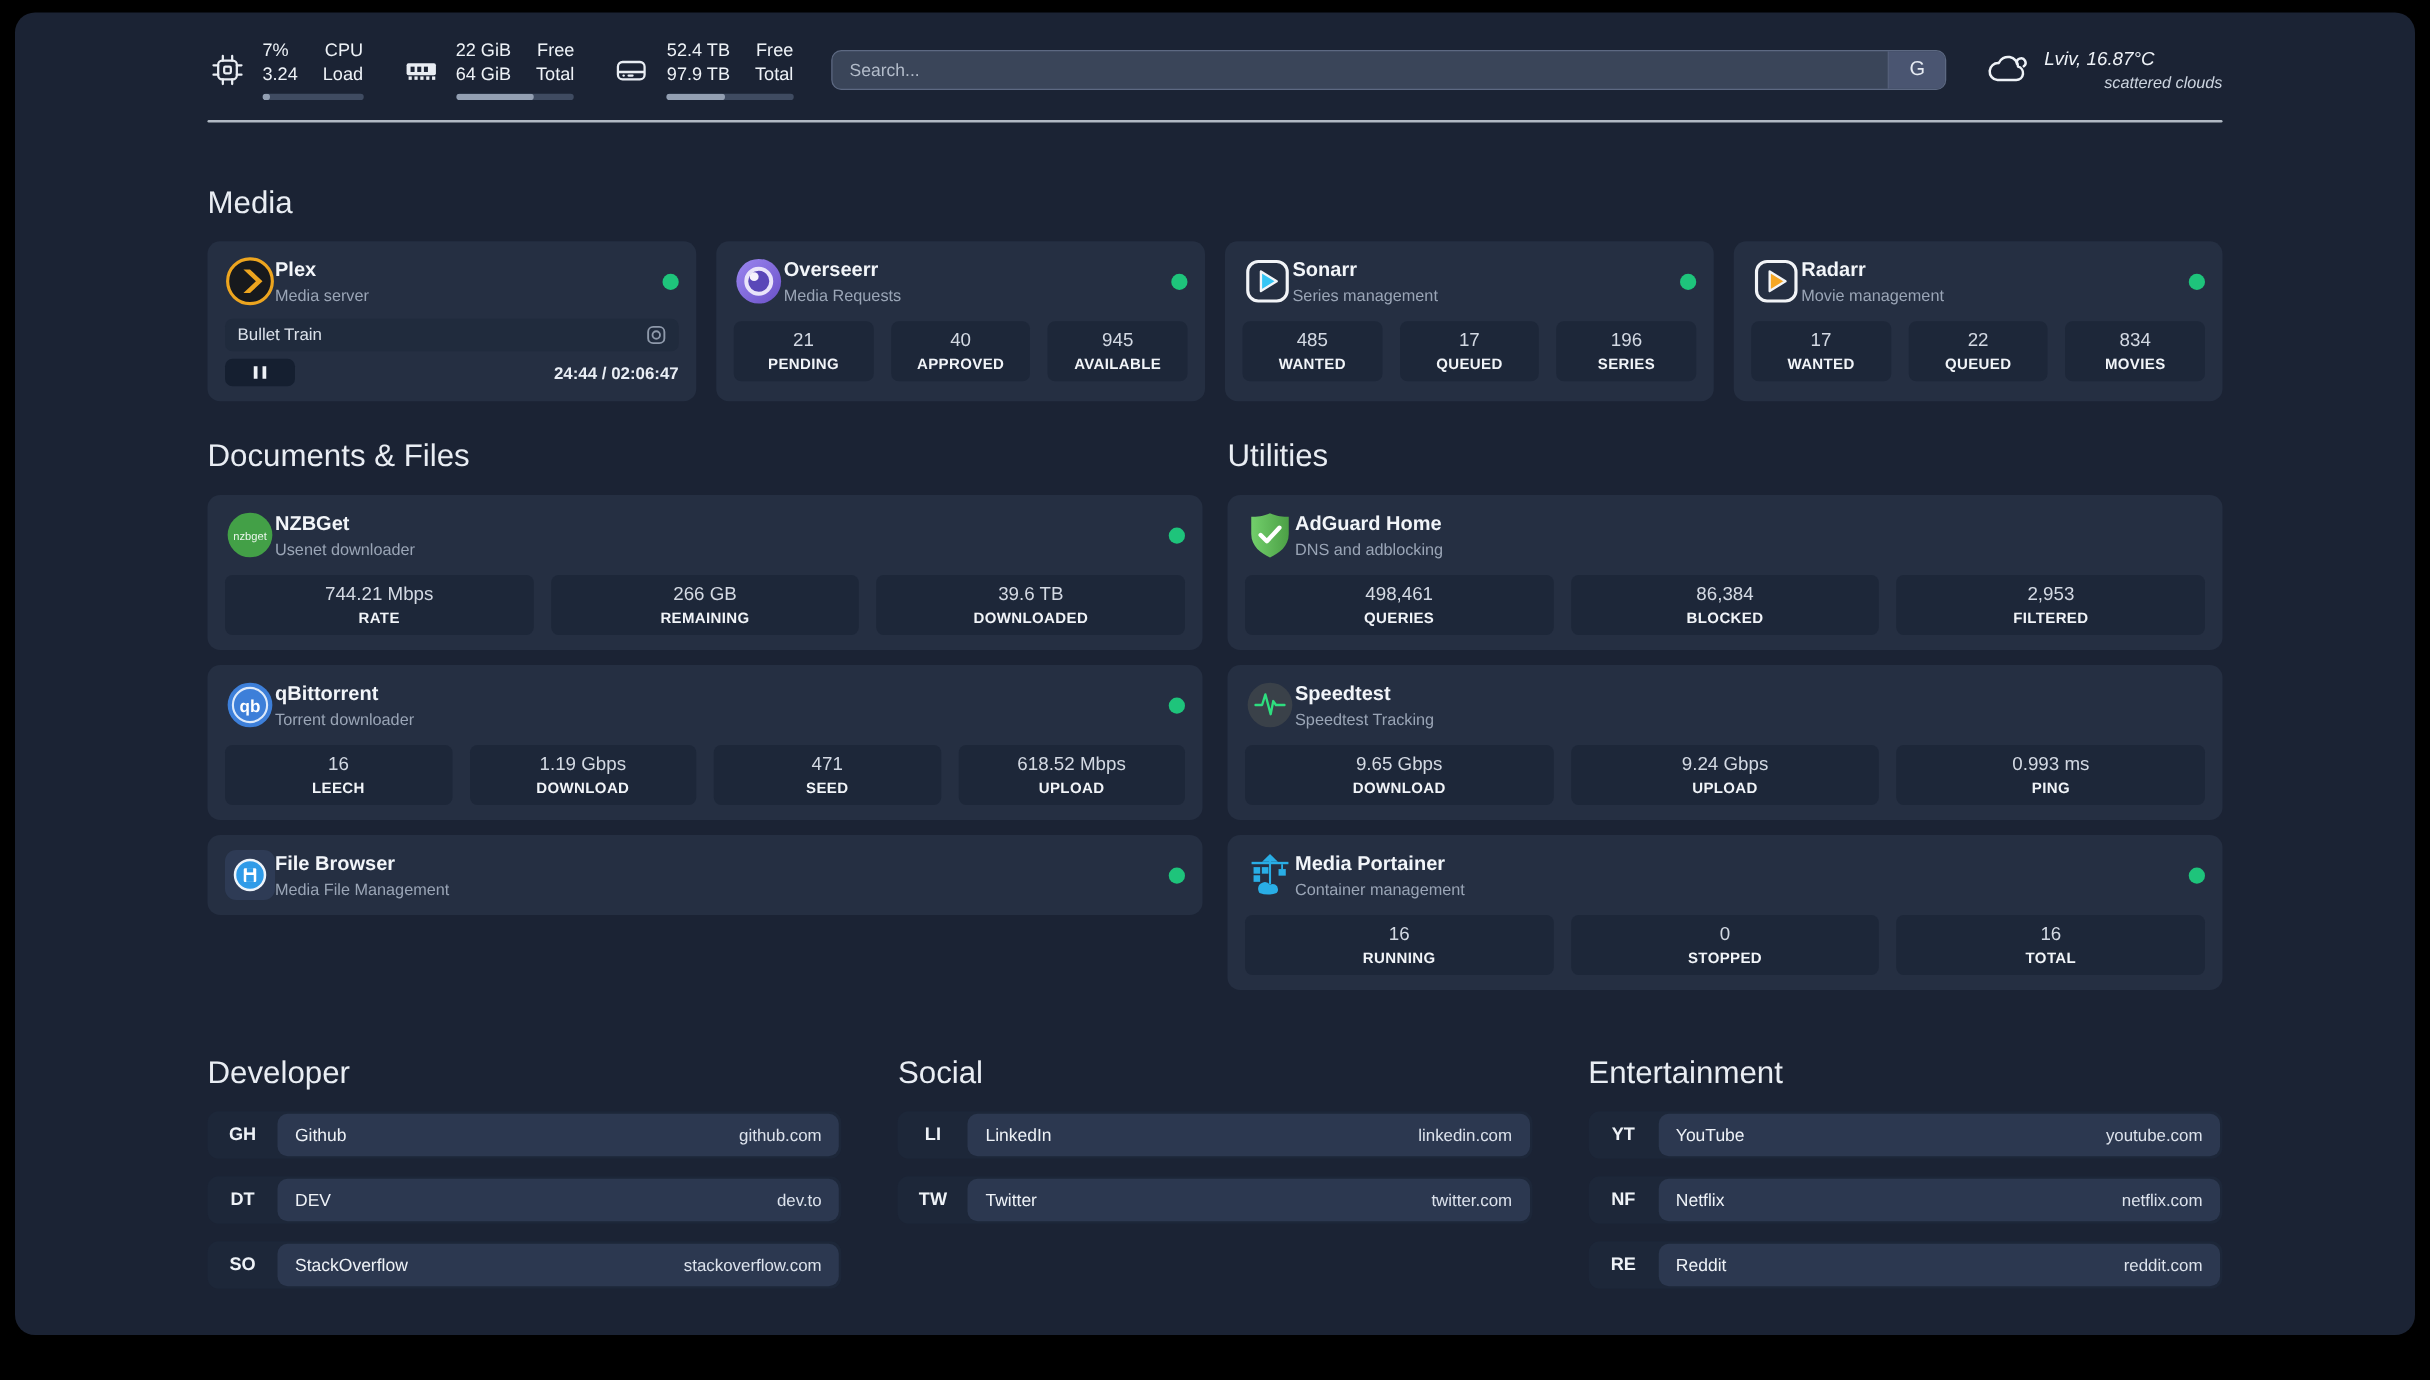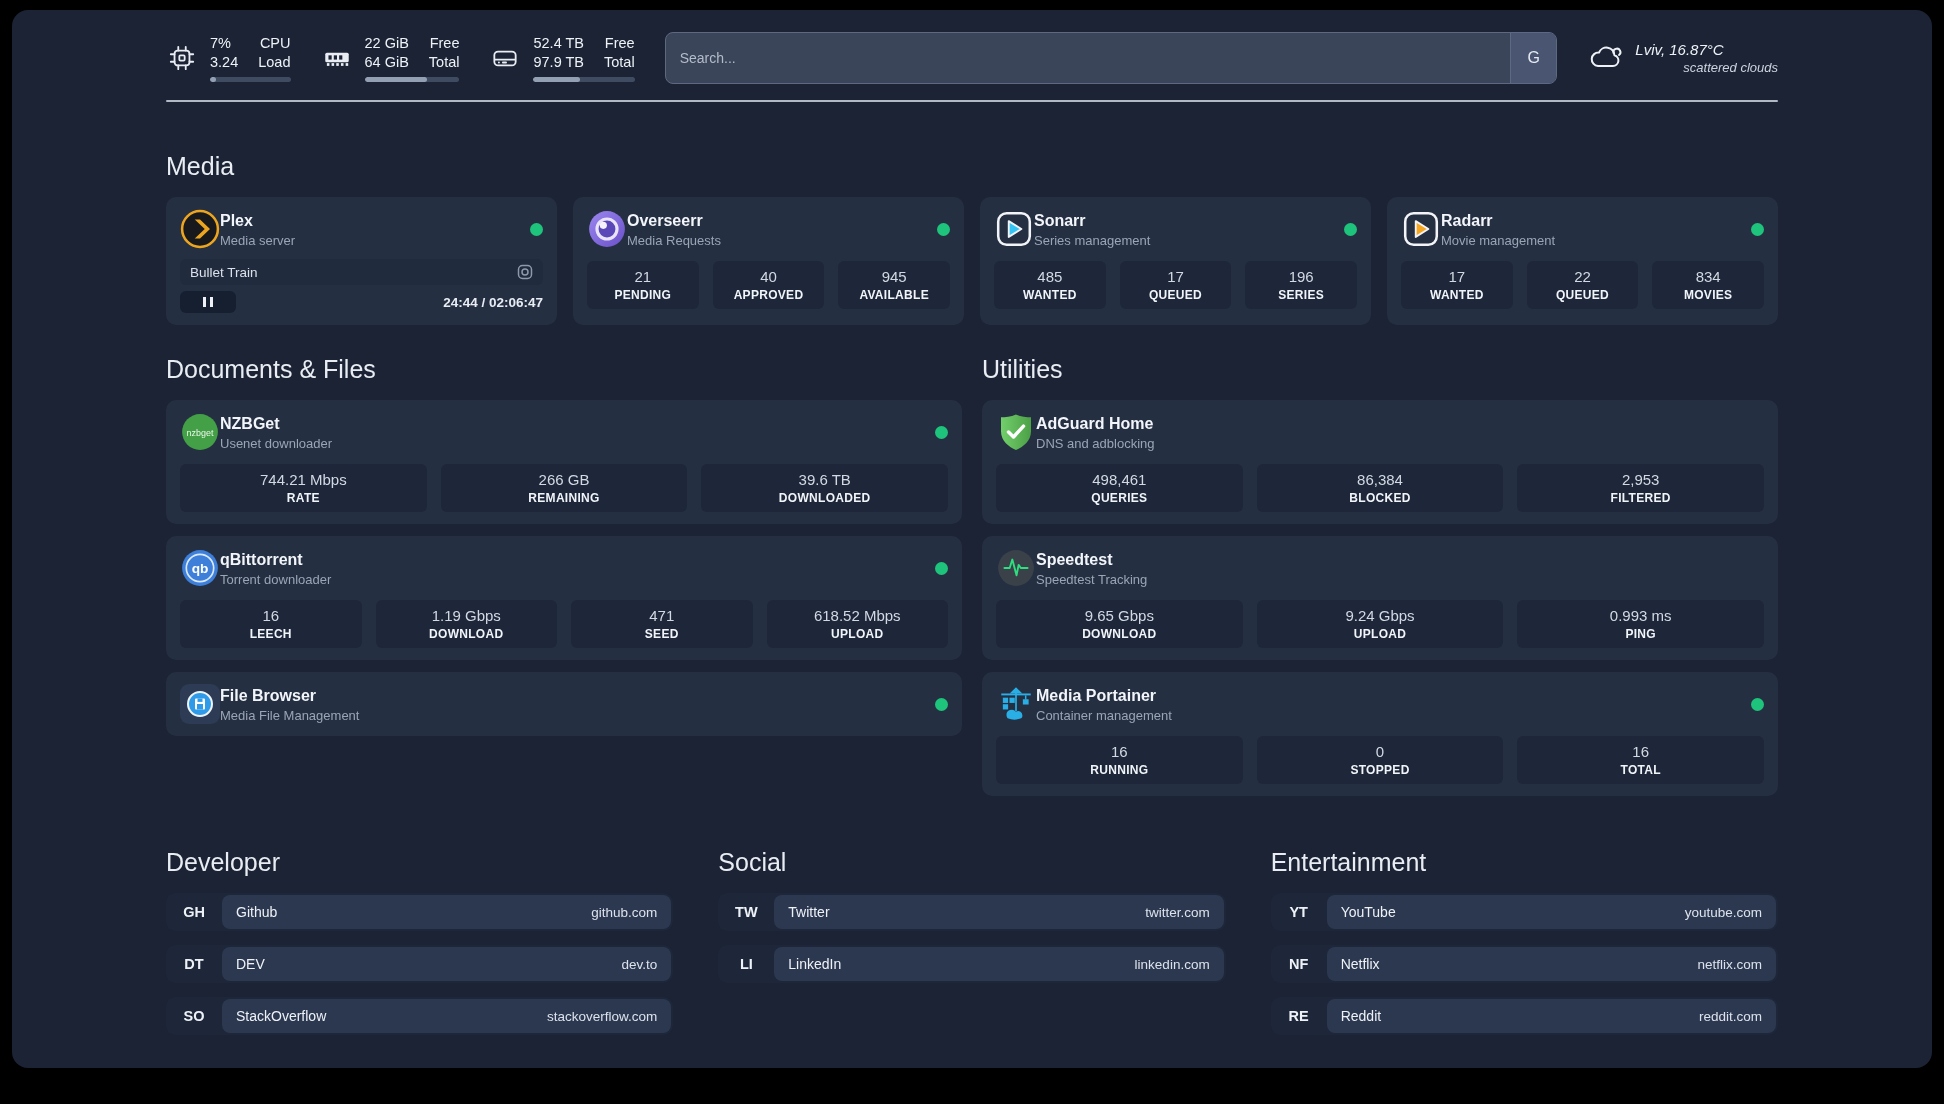--- a/index.html
+++ b/index.html
@@ -13,21 +13,21 @@
   .topbar { display:flex; align-items:center; }
   .sysstats { display:flex; gap:30px; align-items:center; }
   .stat { display:flex; gap:12px; align-items:center; }
   .stat-icon { width:32px; height:32px; display:flex; align-items:center; justify-content:center; }
   .stat-cols { display:flex; gap:20px; }
   .stat-col { display:flex; flex-direction:column; font-size:14.5px; color:#eef2f7; line-height:19px; }
   .stat-col.right { text-align:right; }
   .stat-bar { margin-top:5px; height:5px; border-radius:3px; background:#3f4b61; overflow:hidden; width:100%; }
   .stat-fill { height:100%; background:#939fb2; border-radius:3px; }
   .search-wrap { flex:1; margin:0 30px; position:relative; }
-  .search-input { width:100%; height:52px; background:#3a4559; border:1px solid #5d6982;
+  .search-input { width:100%; height:32px; background:#3a4559; border:1px solid #5d6982;
     border-radius:8px; color:#e8edf4; font-size:14px; padding:0 68px 0 14px;
     font-family:"Liberation Sans", sans-serif; }
   .search-input::placeholder { color:#b3bcca; }
   .g-btn { position:absolute; right:1px; top:1px; bottom:1px; width:46px; background:#4a5571;
     border-left:1px solid #5d6982; border-radius:0 7px 7px 0; display:flex; align-items:center;
     justify-content:center; color:#e6ebf2; font-size:16px; cursor:pointer; }
   .weather { display:flex; gap:8px; flex-shrink:0;font-style:italic; }
   .weather-text { display:flex; flex-direction:column; color:#eef2f7; }
   .weather-line1 { font-size:15px; }
   .weather-line2 { font-size:13px; color:#ccd4df; margin-top:2px;margin-left:48px; }
@@ -46,21 +46,21 @@
   .card-sub { font-size:13px; color:#9aa5b6; margin-top:2px; }
   .dot { width:13px; height:13px; border-radius:50%; background:#1ec47b; margin-left:auto; flex-shrink:0; }
 
   .stats-row { margin-top:12px; display:flex; gap:14px; }
   .tile { flex:1; background:#1d2739; border-radius:6px; padding:7px 4px; text-align:center; }
   .tile-value { font-size:15px; color:#d3d9e3; }
   .tile-label { font-size:12px; font-weight:700; color:#f1f4f8; margin-top:3px; letter-spacing:.3px; }
 
   
   .player { margin-top:10px; }
-  .player-row1 { background:#202b3d; border-radius:6px; padding:5px 10px; display:flex; align-items:center; }
+  .player-row1 { background:#202b3d; border-radius:6px; padding:5px 10px; display:flex; align-items:flex-start; }
   .player-title { font-size:13.5px; color:#dbe1ea; }
   .player-gear { margin-left:auto; display:flex; }
   .player-row2 { margin-top:6px; display:flex; align-items:center; }
   .pause-pill { width:56px; height:22px; background:#151f30; border-radius:6px; display:flex;
     align-items:center; justify-content:center; gap:4px; cursor:pointer; }
   .pause-pill i { display:block; width:3px; height:10px; background:#eef2f7; }
   .player-time { margin-left:auto; font-size:13.5px; font-weight:700; color:#e8edf4; }
 
   .two-col { margin-top:30px; display:grid; grid-template-columns:1fr 1fr; gap:20px; align-items:start; }
   .col-cards { margin-top:16px; display:flex; flex-direction:column; gap:12px; }
@@ -554,31 +554,31 @@
               <span class="bm-url">stackoverflow.com</span>
             </span>
           </div>
         </div>
       </div>
 
       <div>
         <div class="section-heading">Social</div>
         <div class="bm-list">
           <div class="bm">
+            <span class="bm-abbr">LI</span>
+            <span class="bm-body">
+              <span class="bm-name">LinkedIn</span>
+              <span class="bm-url">linkedin.com</span>
+            </span>
+          </div>
+          <div class="bm">
             <span class="bm-abbr">TW</span>
             <span class="bm-body">
               <span class="bm-name">Twitter</span>
               <span class="bm-url">twitter.com</span>
-            </span>
-          </div>
-          <div class="bm">
-            <span class="bm-abbr">LI</span>
-            <span class="bm-body">
-              <span class="bm-name">LinkedIn</span>
-              <span class="bm-url">linkedin.com</span>
             </span>
           </div>
         </div>
       </div>
 
       <div>
         <div class="section-heading">Entertainment</div>
         <div class="bm-list">
           <div class="bm">
             <span class="bm-abbr">YT</span>

